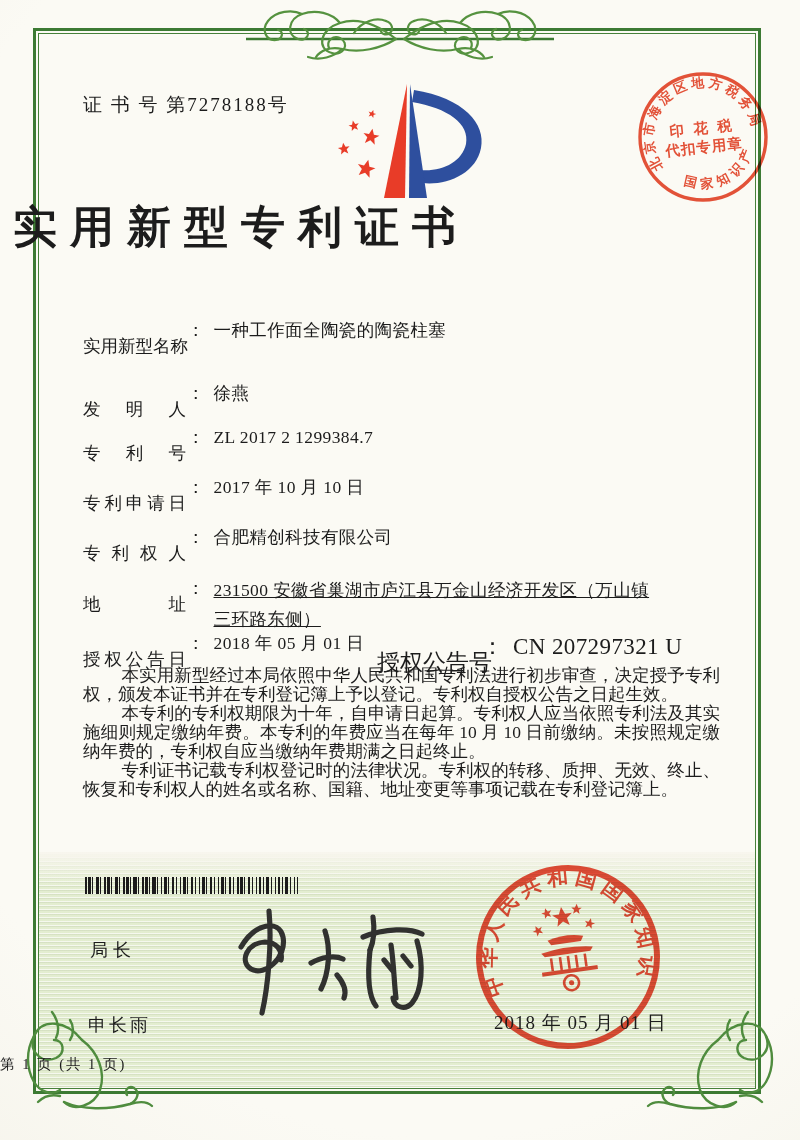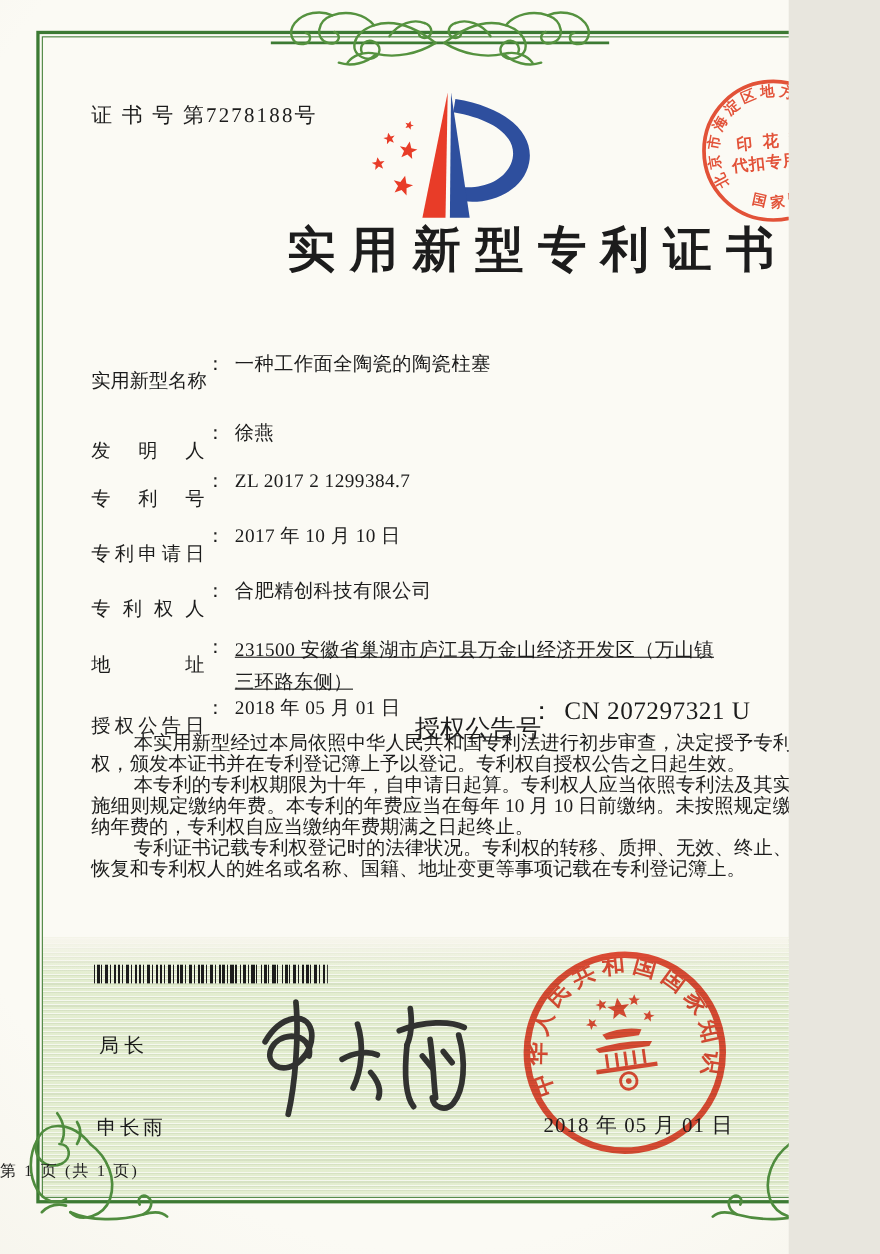--- a/index.html
+++ b/index.html
@@ -1,30 +1,30 @@
 <!DOCTYPE html>
 <html><head>
 <meta charset="utf-8">
 <title>实用新型专利证书</title>
 <style>
   html,body{margin:0;padding:0;background:#e8e6de;}
-  .page{position:relative;width:717px;height:1140px;overflow:hidden;
+  .page{position:relative;width:800px;height:1140px;overflow:hidden;
     background:radial-gradient(130% 105% at 55% 42%, #fbfaf4 55%, #f1efe4 92%, #e9e6da 100%);
     font-family:"Liberation Serif","DejaVu Serif",serif;color:#1c1c1c;}
   .frame{position:absolute;left:33px;top:28px;width:722px;height:1060px;border:3px solid #3c7a33;}
   .frame::after{content:"";position:absolute;inset:2px;border:1px solid #46813a;}
   .band{position:absolute;left:39px;top:852px;width:716px;height:235px;
     background:
       linear-gradient(180deg,#f8f6ee 0,rgba(248,246,238,0) 34px),
       repeating-linear-gradient(0deg, rgba(140,172,104,.20) 0 1px, rgba(255,255,255,.55) 1px 2px, rgba(226,237,206,.85) 2px 4px),
       #e9efda;}
   .abs{position:absolute;}
   .cert-no{left:83px;top:92px;font-size:19px;letter-spacing:2px;}
   .logo{left:322px;top:80px;}
-  .title{left:0;right:0;top:198px;text-align:right;font-size:44px;font-weight:bold;letter-spacing:13px;text-indent:13px;padding-left:30px;}
+  .title{left:0;right:0;top:198px;text-align:left;font-size:44px;font-weight:bold;letter-spacing:13px;text-indent:13px;}
   .row{position:absolute;left:83px;font-size:17.5px;white-space:nowrap;}
   .lab{display:inline-block;width:103px;text-align:justify;text-align-last:justify;vertical-align:top;margin-top:16px;}
   .colon{display:inline-block;margin:0 9px 0 1px;}
   .val{letter-spacing:.4px;}
   .val-addr{display:inline-block;vertical-align:top;white-space:normal;width:510px;line-height:29px;}
   .val-addr span{display:block;text-decoration:underline;}
   .r1{top:318px}.r2{top:381px}.r3{top:425px}.r4{top:475px}.r5{top:525px}.r6{top:576px}.r7{top:631px}
   .r7b{position:absolute;left:377px;top:631px;font-size:23px;white-space:nowrap;}
   .paras{position:absolute;left:83px;top:666px;width:637px;font-size:17.5px;line-height:19px;text-align:justify;}
   .paras p{margin:0;text-indent:2.2em;}

